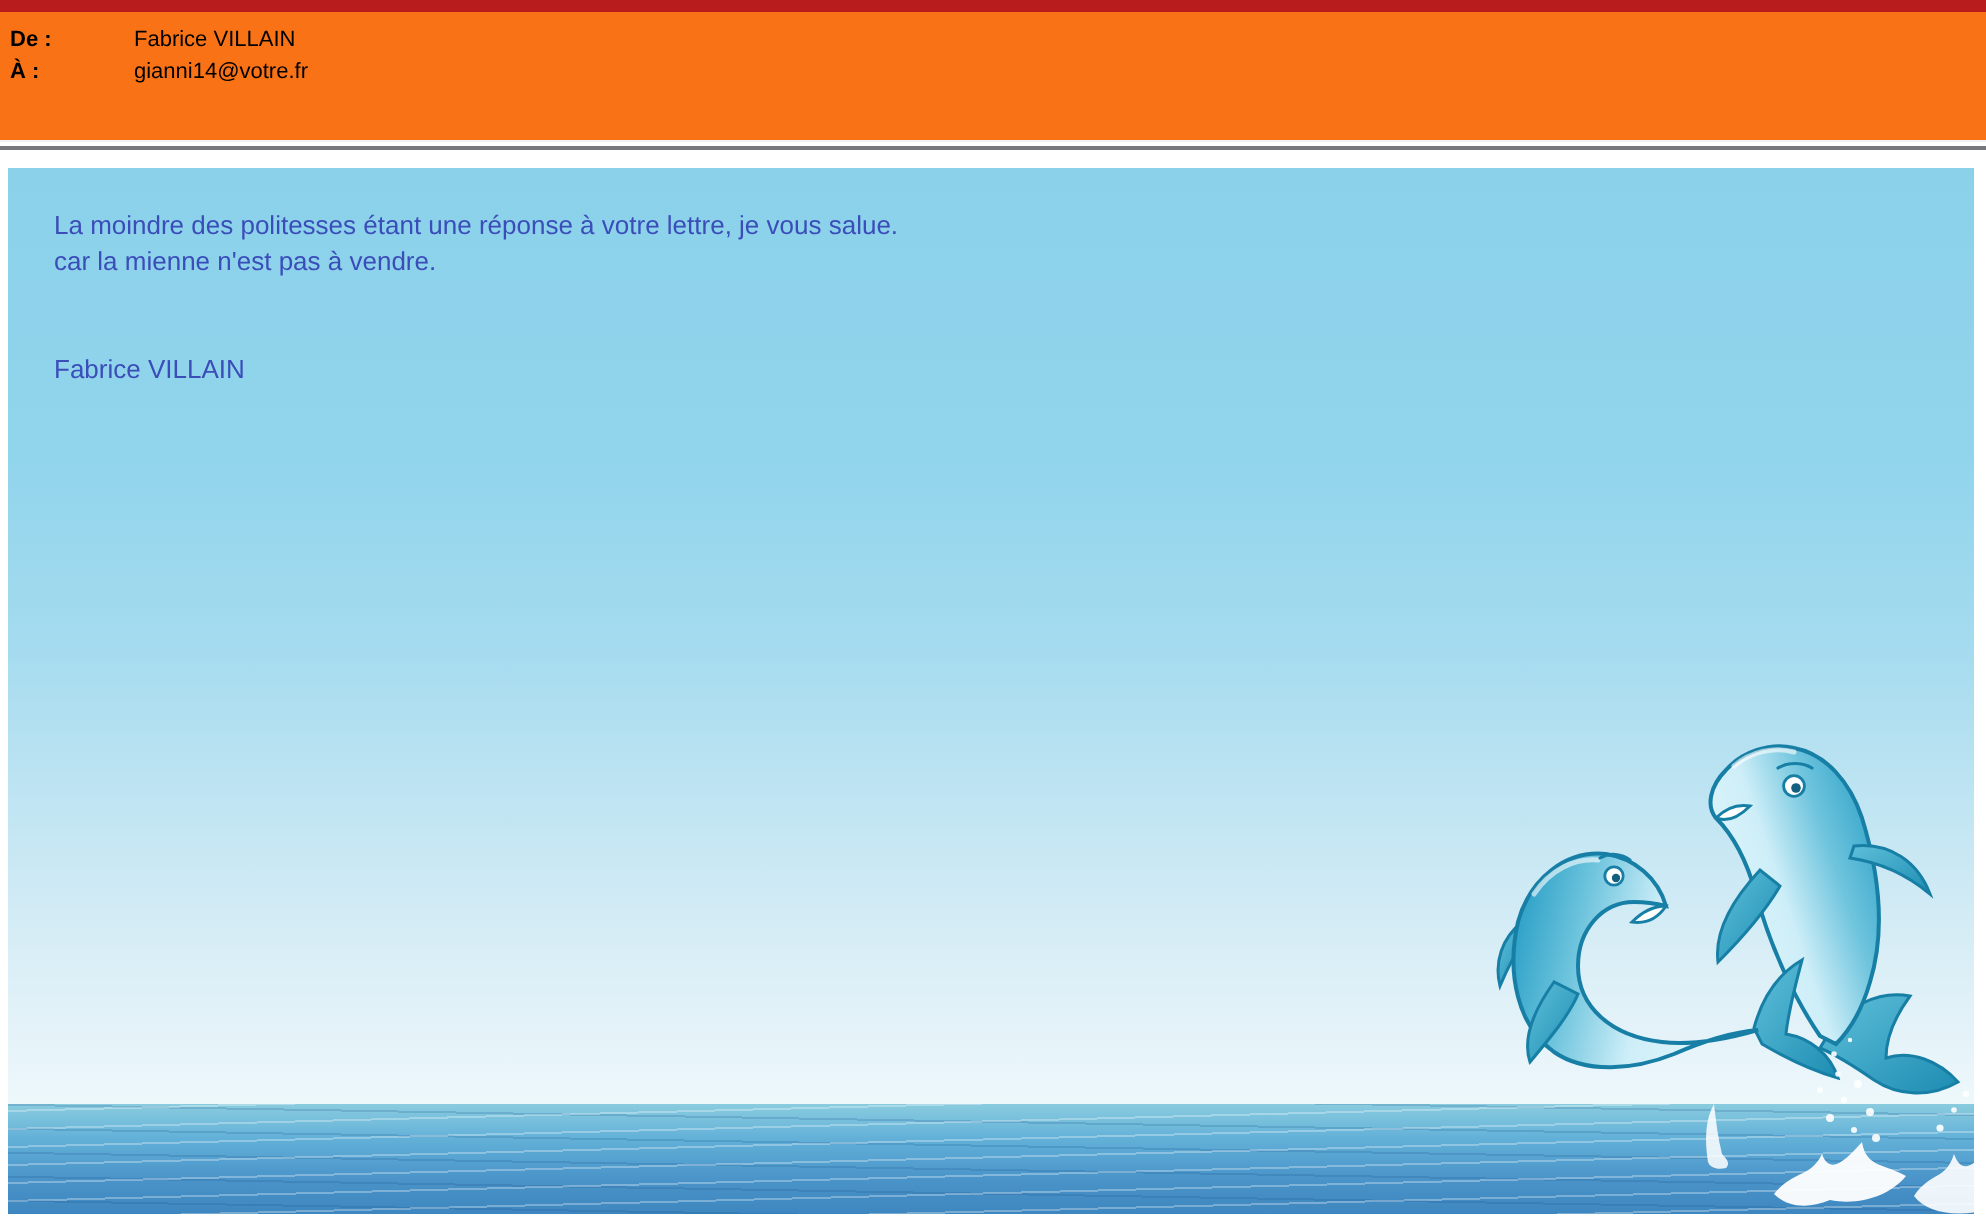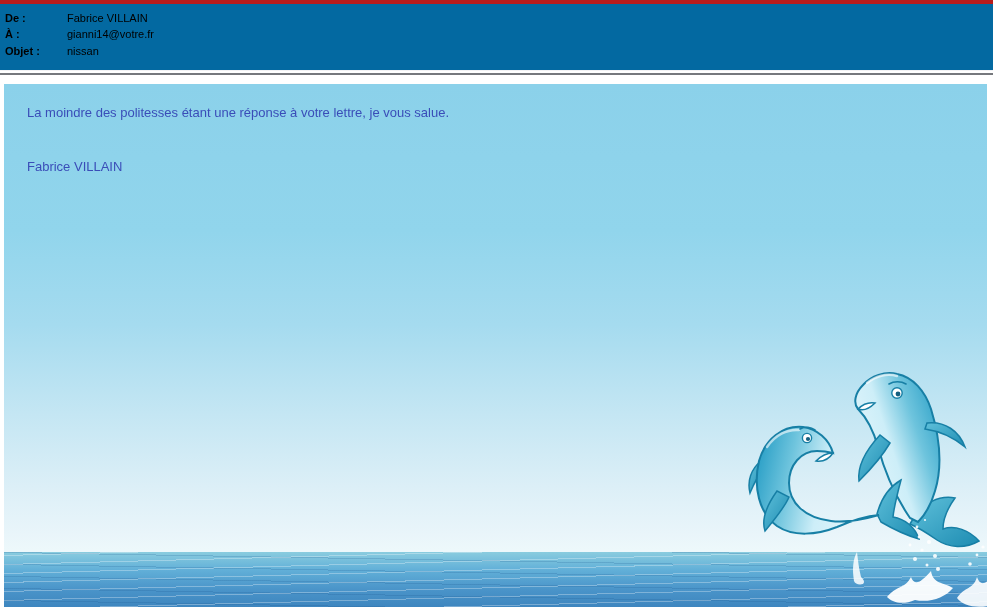--- a/index.html
+++ b/index.html
@@ -4,22 +4,22 @@
 <style>
   html,body{margin:0;padding:0;}
   body{
     width:993px;height:611px;position:relative;overflow:hidden;
     background:#ffffff;
     font-family:"Liberation Sans","DejaVu Sans",sans-serif;
   }
   
   .mail-header{
     position:absolute;top:0;left:0;right:0;height:71px;
-    background:#0369a1;
-    border-top:4px solid #b91c1c;
+    background:#f97316;
+    border-top:6px solid #b91c1c;
     border-bottom:1px solid #f2f2f4;
     box-sizing:border-box;
     padding:6px 0 0 5px;
   }
   .hrow{display:flex;line-height:16.4px;font-size:11px;color:#000;}
   .hlabel{width:62px;font-weight:bold;}
   .hvalue{flex:1;}
   .header-sep{
     position:absolute;top:73px;left:0;right:0;height:2px;background:#76787d;
   }
@@ -61,32 +61,29 @@
 
 <div class="mail-header">
   <div class="hrow">
     <span class="hlabel">De :</span>
     <span class="hvalue">Fabrice VILLAIN</span>
   </div>
   <div class="hrow">
     <span class="hlabel">À :</span>
     <span class="hvalue">gianni14@votre.fr</span>
   </div>
-  <div class="hrow">
-    <span class="hlabel">Objet :</span>
-    <span class="hvalue">nissan</span>
-  </div>
 </div>
 <div class="header-sep"></div>
 
 <div class="mail-body">
   <div class="sea"></div>
 
   <div class="message">
     <div class="msg-line">La moindre des politesses étant une réponse à votre lettre, je vous salue.</div>
+    <div class="msg-line">car la mienne n'est pas à vendre.</div>
     <div class="msg-line"></div>
     <div class="msg-line"></div>
     <div class="msg-line">Fabrice VILLAIN</div>
   </div>
 
   <svg class="dolphins" viewBox="0 0 240 240" xmlns="http://www.w3.org/2000/svg">
     <defs>
       <linearGradient id="dolR" x1="0" y1="0.8" x2="1" y2="0.2">
         <stop offset="0" stop-color="#eaf8fd"></stop>
         <stop offset="0.45" stop-color="#cdeef8"></stop>

